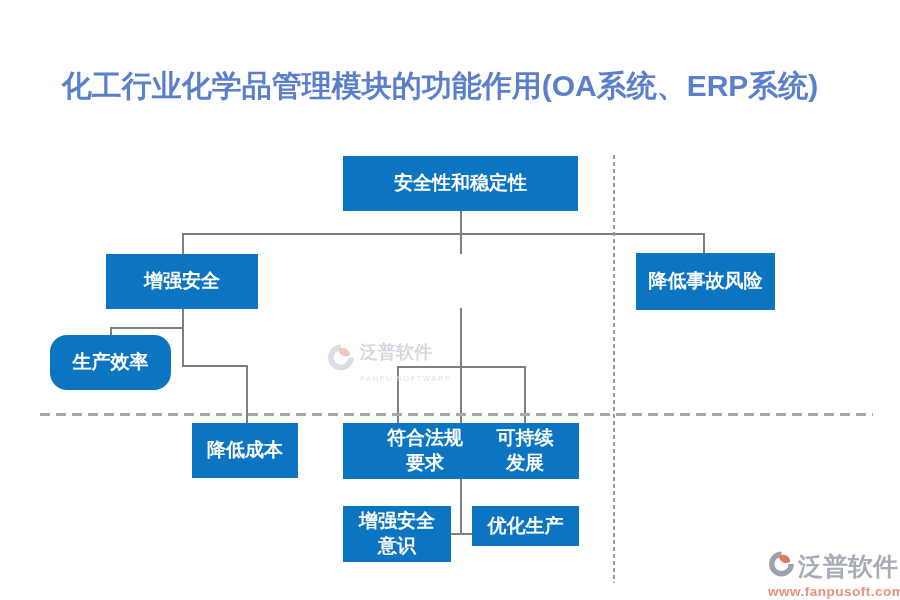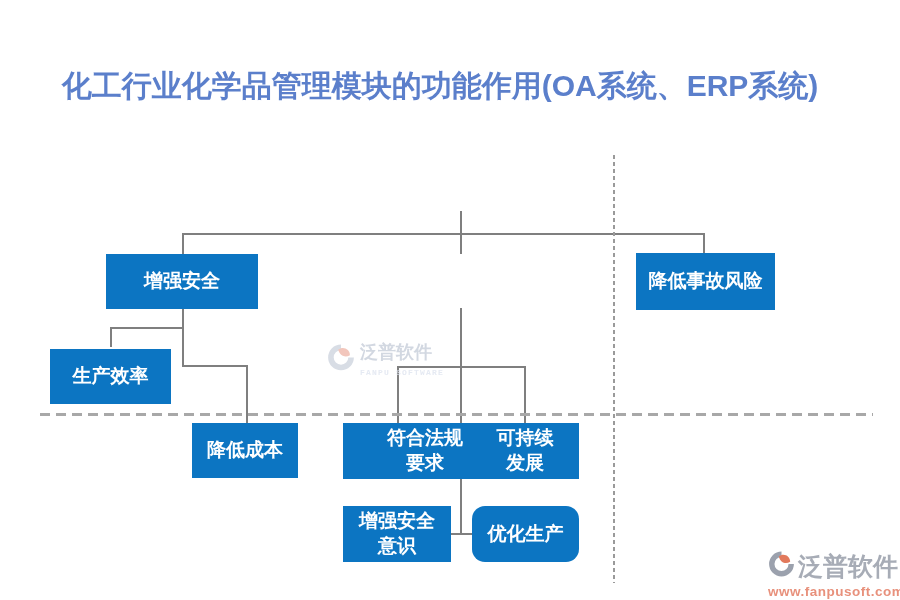--- a/index.html
+++ b/index.html
@@ -24,21 +24,21 @@
     position:absolute; left:40px; top:413px; width:833px; height:3px;
     background:repeating-linear-gradient(90deg,#a8a8a8 0 10px, transparent 10px 16px);
   }
   .dash-v {
     position:absolute; left:613px; top:155px; width:2px; height:428px;
     background:repeating-linear-gradient(180deg,#9a9a9a 0 4px, transparent 4px 7px);
   }
   .wm { position:absolute; display:flex; align-items:flex-start; }
   .wm-center { left:327px; top:343px; gap:5px; opacity:0.75; }
   .wm-center .wm-name { font-size:18px; font-weight:bold; color:#c4cbd8; line-height:1.05; }
-  .wm-center .wm-sub { font-size:8px; font-weight:bold; color:#dde3ef; letter-spacing:1.2px; margin-top:6px;font-family:Liberation Mono, monospace; }
+  .wm-center .wm-sub { font-size:8px; font-weight:bold; color:#dde3ef; letter-spacing:1.2px; margin-top:12px; }
   .wm-corner { left:768px; top:550px; flex-direction:column; }
   .wm-corner .wm-row { display:flex; align-items:center; gap:3px; }
   .wm-corner .wm-name { font-size:25px; font-weight:bold; color:#a7acb6; line-height:1; }
   .wm-corner .wm-url { font-size:13.5px; font-weight:bold; color:#e8917c; letter-spacing:0.5px; margin-top:1px; text-align:right; }
 </style>
 </head>
 <body>
 
 <div class="canvas">
 
@@ -58,31 +58,32 @@
 
   <div class="ln v" style="left:460px; top:308px; height:226px;"></div>
   <div class="ln h" style="left:397px; top:366px; width:128px;"></div>
   <div class="ln v" style="left:397px; top:366px; height:57px;"></div>
   <div class="ln v" style="left:524px; top:366px; height:57px;"></div>
   <div class="ln h" style="left:450px; top:533px; width:22px;"></div>
 
   <div class="dash-h"></div>
   <div class="dash-v"></div>
 
+  <div class="node" style="left:343px; top:156px; width:235px; height:55px;">安全性和稳定性</div>
   <div class="node" style="left:106px; top:254px; width:152px; height:55px;">增强安全</div>
   <div class="node" style="left:636px; top:253px; width:139px; height:57px;">降低事故风险</div>
-  <div class="node" style="left:50px; top:349px; width:121px; height:55px;">生产效率</div>
+  <div class="node" style="left:50px; top:335px; width:121px; height:55px;border-radius:17px;">生产效率</div>
   <div class="node" style="left:192px; top:423px; width:106px; height:55px;">降低成本</div>
   <div class="node" style="left:343px; top:423px; width:108px; height:56px;padding-left:28px;">符合法规
 要求</div>
   <div class="node" style="left:471px; top:423px; width:108px; height:56px;">可持续
 发展</div>
   <div class="node" style="left:343px; top:506px; width:108px; height:56px;">增强安全
 意识</div>
-  <div class="node" style="left:472px; top:506px; width:107px; height:56px;border-radius:13px;">优化生产</div>
+  <div class="node" style="left:472px; top:506px; width:107px; height:40px;">优化生产</div>
 
   <div class="wm wm-center">
     <span>
       <svg width="28" height="30" viewBox="0 0 100 104">
         <path d="M50 4 A46 46 0 1 0 96 50 L76 50 A26 26 0 1 1 50 24 Z" fill="#ccd2dd"></path>
         <path d="M40 22 C58 8 82 20 82 42 C66 52 46 46 40 22 Z" fill="#eeb4a6"></path>
       </svg>
     </span>
     <span>
       <div class="wm-name">泛普软件</div>

